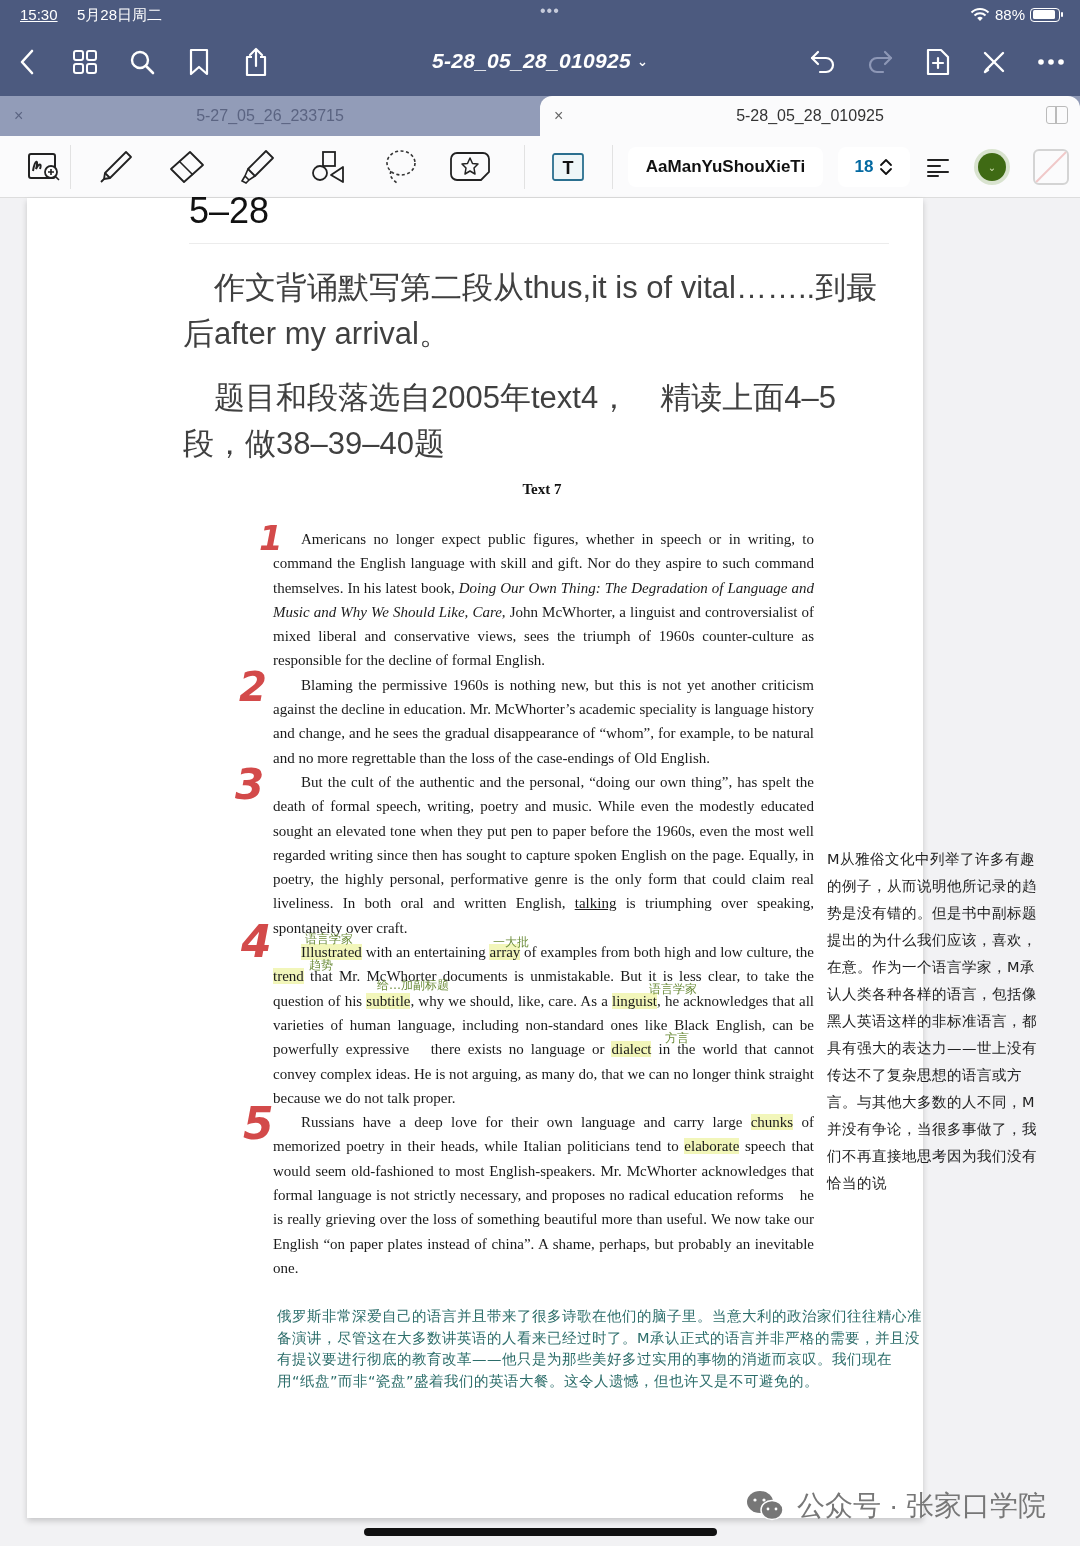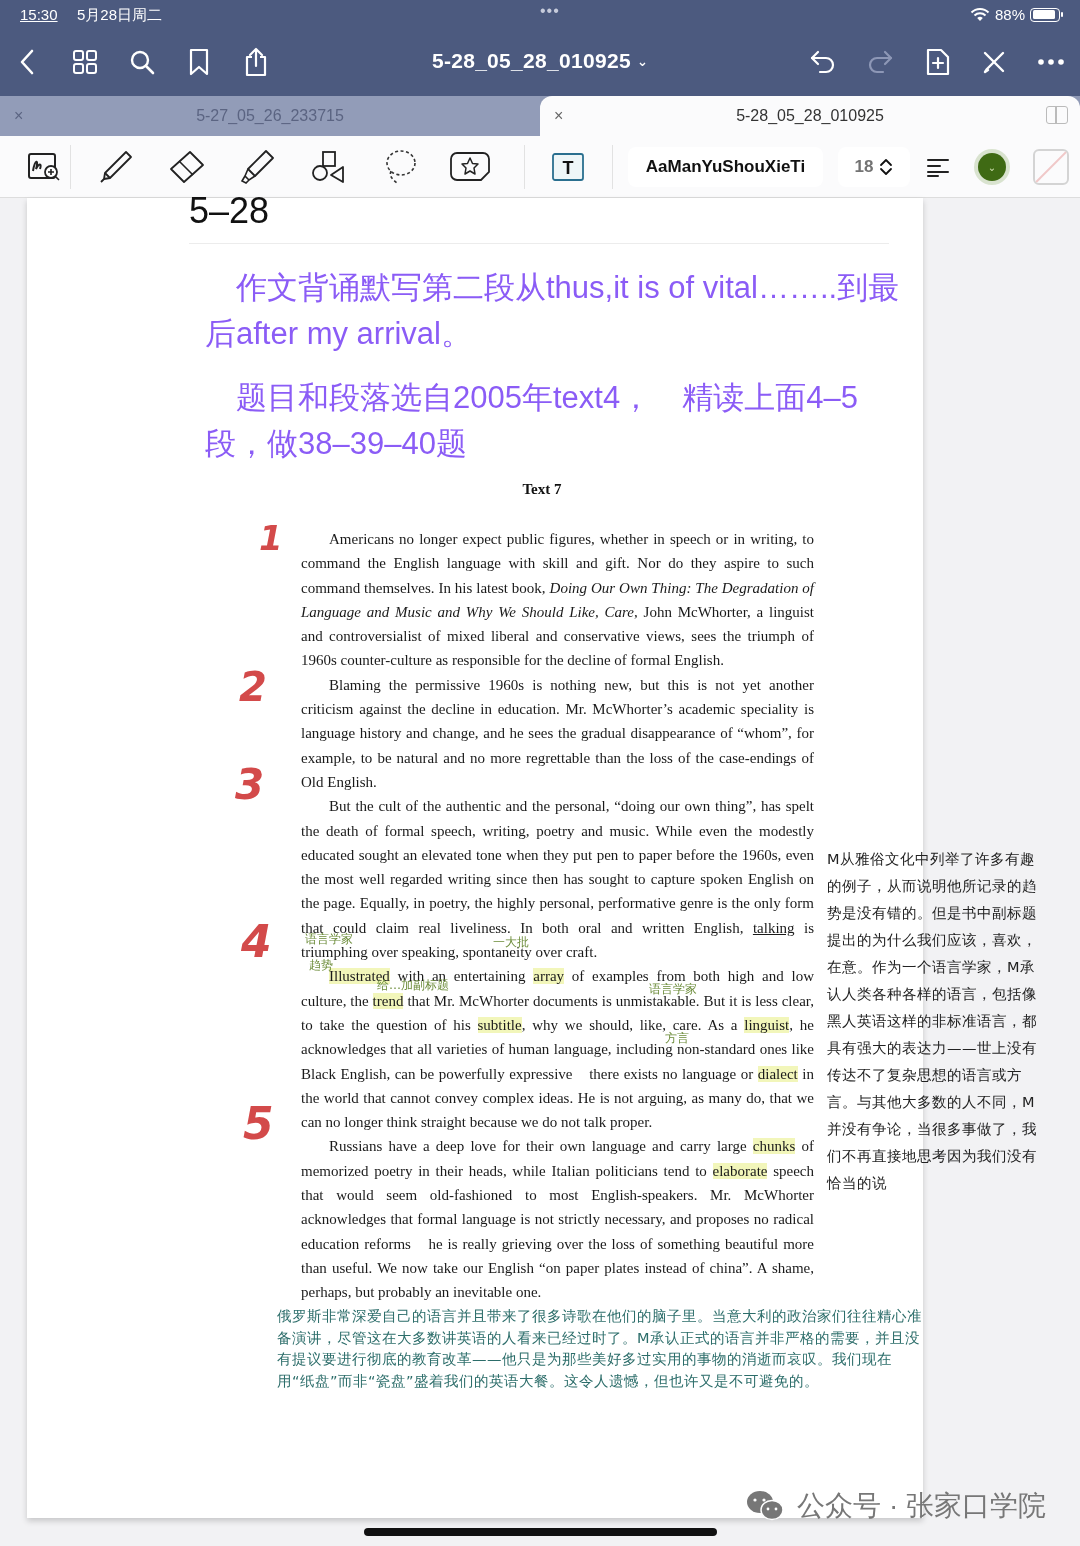--- a/index.html
+++ b/index.html
@@ -10,60 +10,60 @@
   .topbar { position: absolute; left: 0; top: 0; width: 1080px; height: 97px; background: #4c5a7f; color: #fff; }
   .status { position: absolute; top: 6px; left: 20px; right: 20px; height: 22px; font-size: 15px; }
   .status .time { position: absolute; left: 0; top: 0; text-decoration: underline; }
   .status .date { position: absolute; left: 57px; top: 0; }
   .status .dots { position: absolute; left: 520px; top: -4px; font-size: 16px; letter-spacing: 1px; color: #c6cbdb; }
   .status .right { position: absolute; right: 0; top: 0; display: flex; align-items: center; gap: 5px; }
   .battery { width: 30px; height: 14px; border: 1.5px solid #fff; border-radius: 4px; padding: 1.5px; position: relative; }
   .battery .fill { width: 88%; height: 100%; background: #fff; border-radius: 1.5px; }
   .battery::after { content: ""; position: absolute; right: -4px; top: 3px; width: 2px; height: 5px; background: #fff; border-radius: 1px; }
 
-  .nav { position: absolute; top: 38px; left: 0; width: 1072px; height: 50px; }
+  .nav { position: absolute; top: 38px; left: 0; width: 1072px; height: 50px; font-style: italic; }
   .nav .ibtn { position: absolute; top: 6px; width: 36px; height: 36px; display: flex; align-items: center; justify-content: center; }
   .nav .doc-title { position: absolute; left: 0; width: 1080px; top: 11px; text-align: center; font-size: 21px; font-weight: bold; color: #fff; letter-spacing: 0.3px; }
   .nav .doc-title .chev { font-size: 13px; margin-left: 6px; vertical-align: 2px; }
 
   
   .tabs { position: absolute; top: 96px; left: 0; width: 1080px; height: 40px; background: #8f99b5; }
   .tab { position: absolute; top: 0; height: 40px; display: flex; align-items: center; justify-content: center; font-size: 16px; }
   .tab.inactive { left: 0; width: 540px; color: #5b6482; background: #929cb8; }
   .tab.active { left: 540px; width: 540px; background: #fbfbfc; color: #333; border-radius: 12px 12px 0 0; }
   .tab .close { position: absolute; left: 14px; font-size: 16px; color: #666; }
   .tab.inactive .close { color: #5b6482; }
   .tab .split { position: absolute; right: 12px; top: 10px; width: 22px; height: 18px; border: 1.5px solid #bbb; border-radius: 3px; }
   .tab .split::after { content: ""; position: absolute; left: 8px; top: 0; width: 1.5px; height: 100%; background: #bbb; }
 
   
   .toolbar { position: absolute; top: 136px; left: 0; width: 1080px; height: 62px; background: #fbfbfc; border-bottom: 1px solid #ddd; }
   .tool { position: absolute; top: 8px; width: 46px; height: 46px; display: flex; align-items: center; justify-content: center; }
   .vsep { position: absolute; top: 9px; width: 1px; height: 44px; background: #e2e2e2; }
   .font-pill { position: absolute; left: 628px; top: 11px; width: 195px; height: 40px; background: #fff; border-radius: 8px; display: flex; align-items: center; justify-content: center; font-weight: bold; font-size: 17px; color: #111; }
-  .size-pill { position: absolute; left: 838px; top: 11px; width: 72px; height: 40px; background: #fff; border-radius: 8px; display: flex; align-items: center; justify-content: center; font-weight: bold; font-size: 17px; color: #737373; gap: 6px; }
+  .size-pill { position: absolute; left: 838px; top: 11px; width: 72px; height: 40px; background: #fff; border-radius: 8px; display: flex; align-items: center; justify-content: center; font-weight: bold; font-size: 17px; color: #0369a1; gap: 6px; }
   .color-dot { position: absolute; left: 974px; top: 13px; width: 36px; height: 36px; border-radius: 50%; background: #d9e3cf; display: flex; align-items: center; justify-content: center; }
   .color-dot .inner { width: 28px; height: 28px; border-radius: 50%; background: #3f6a14; color: #cfe0b0; font-size: 10px; display: flex; align-items: center; justify-content: center; }
   .no-fill { position: absolute; left: 1033px; top: 13px; width: 36px; height: 36px; border: 2.5px solid #d4d4d4; border-radius: 6px; overflow: hidden; }
   .no-fill::after { content: ""; position: absolute; left: -6px; top: 14px; width: 46px; height: 1.5px; background: #f0c8c8; transform: rotate(-45deg); }
 
   
   .page-wrap { position: absolute; top: 198px; left: 0; width: 1080px; height: 1348px; background: #f2f2f4; }
   .page { position: absolute; left: 27px; top: 0; width: 896px; height: 1320px; background: #fff; box-shadow: 0 3px 6px rgba(0,0,0,0.18); }
 
   .h-date { position: absolute; left: 162px; top: -8px; font-size: 36px; color: #111; }
   .hr { position: absolute; left: 162px; top: 45px; width: 700px; height: 1px; background: #ececec; }
-  .note-p { position: absolute; left: 178px; width: 700px; font-size: 31px; line-height: 46px; color: #8b5cf6; text-indent: 31px; }
+  .note-p { position: absolute; left: 156px; width: 700px; font-size: 31px; line-height: 46px; color: #404040; text-indent: 31px; }
   .note-p.p1 { top: 67px; }
   .note-p.p2 { top: 177px; }
 
   .text4-title { position: absolute; left: 0; width: 1030px; top: 283px; text-align: center; font-family: "Liberation Serif", serif; font-weight: bold; font-size: 15px; color: #111; }
 
   .passage { position: absolute; left: 246px; width: 541px; font-family: "Liberation Serif", serif; font-size: 15px; line-height: 24.3px; color: #1a1a1a; text-align: justify; }
-  .passage p { text-indent: 28px; margin-left: 28px; }
+  .passage p { text-indent: 28px; }
   .hl { background: rgba(232, 238, 130, 0.55); }
   .ul { text-decoration: underline; }
   .it { font-style: italic; }
 
   .num { position: absolute; color: #d34a4a; font-family: "DejaVu Sans", sans-serif; font-style: italic; font-weight: bold; }
 
   .anno { position: absolute; font-family: "DejaVu Sans", sans-serif; font-size: 12px; color: #6c8c3a; white-space: nowrap; }
 
   .side-note { position: absolute; left: 800px; top: 648px; width: 210px; font-family: "DejaVu Sans", sans-serif; font-size: 14.5px; line-height: 27px; color: #222; letter-spacing: 0.5px; }
 

